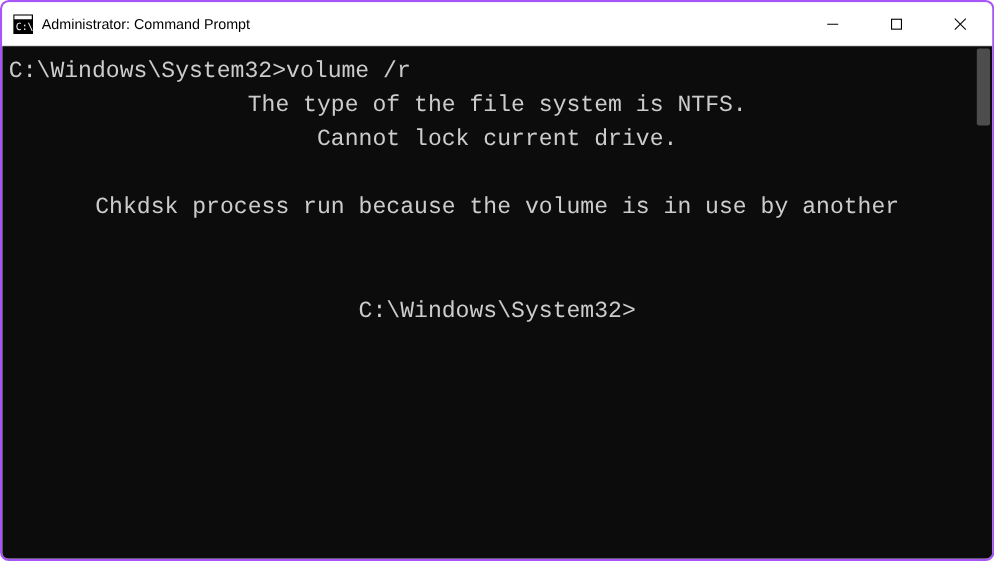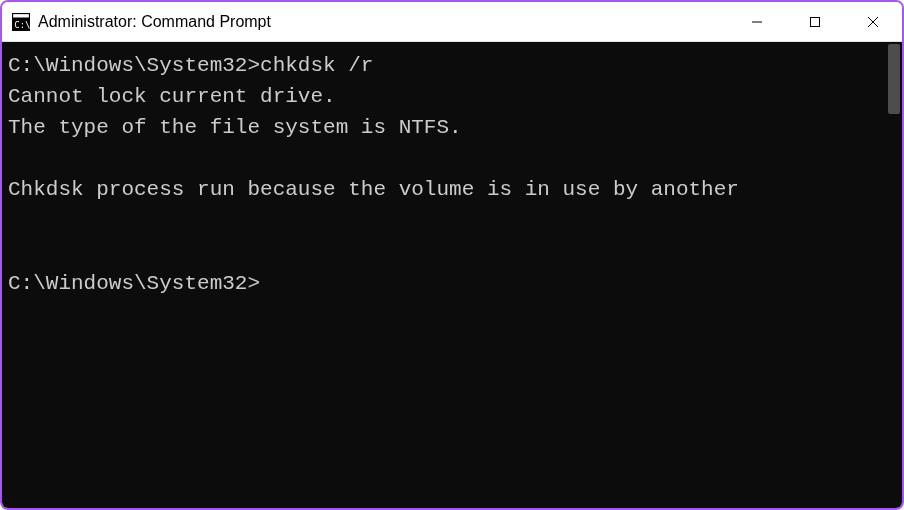--- a/index.html
+++ b/index.html
@@ -31,21 +31,21 @@
       margin-right: 8px;
       display: flex;
       align-items: center;
       justify-content: center;
     }
     .app-icon svg {
       width: 18px;
       height: 18px;
     }
     .title-text {
-      font-size: 16px;
+      font-size: 13px;
       color: #000000;
       flex: 1;
     }
     .window-controls {
       display: flex;
       height: 100%;
     }
     .window-btn {
       width: 58px;
       height: 100%;
@@ -57,20 +57,21 @@
     .terminal {
       background: #0c0c0c;
       height: calc(100% - 40px);
       padding: 8px 6px;
       font-family: "Consolas", "Courier New", monospace;
       font-size: 21px;
       line-height: 1.48;
       color: #cccccc;
       overflow: hidden;
       position: relative;
+      text-align: center;
     }
     .term-line {
       white-space: pre-wrap;
       word-break: break-all;
     }
     .prompt-line {
       display: flex;
       flex-wrap: wrap;
     }
     .scrollbar {
@@ -110,24 +111,24 @@
       <svg width="12" height="12" viewBox="0 0 12 12">
         <line x1="1" y1="1" x2="11" y2="11" stroke="#000000" stroke-width="1"></line>
         <line x1="11" y1="1" x2="1" y2="11" stroke="#000000" stroke-width="1"></line>
       </svg>
     </div>
   </div>
 </div>
 
 <div class="terminal">
   <div class="term-line prompt-line">
-    <span>C:\Windows\System32&gt;</span><span>chkdsk /r</span>
+    <span>C:\Windows\System32&gt;</span><span>volume /r</span>
   </div>
+  <div class="term-line">The type of the file system is NTFS.</div>
   <div class="term-line">Cannot lock current drive.</div>
-  <div class="term-line">The type of the file system is NTFS.</div>
   <div class="term-line"> </div>
   <div class="term-line">Chkdsk process run because the volume is in use by another</div>
   <div class="term-line"> </div>
   <div class="term-line"> </div>
   <div class="term-line">C:\Windows\System32&gt;</div>
 </div>
 
 <div class="scrollbar"></div>
 
 </body></html>

